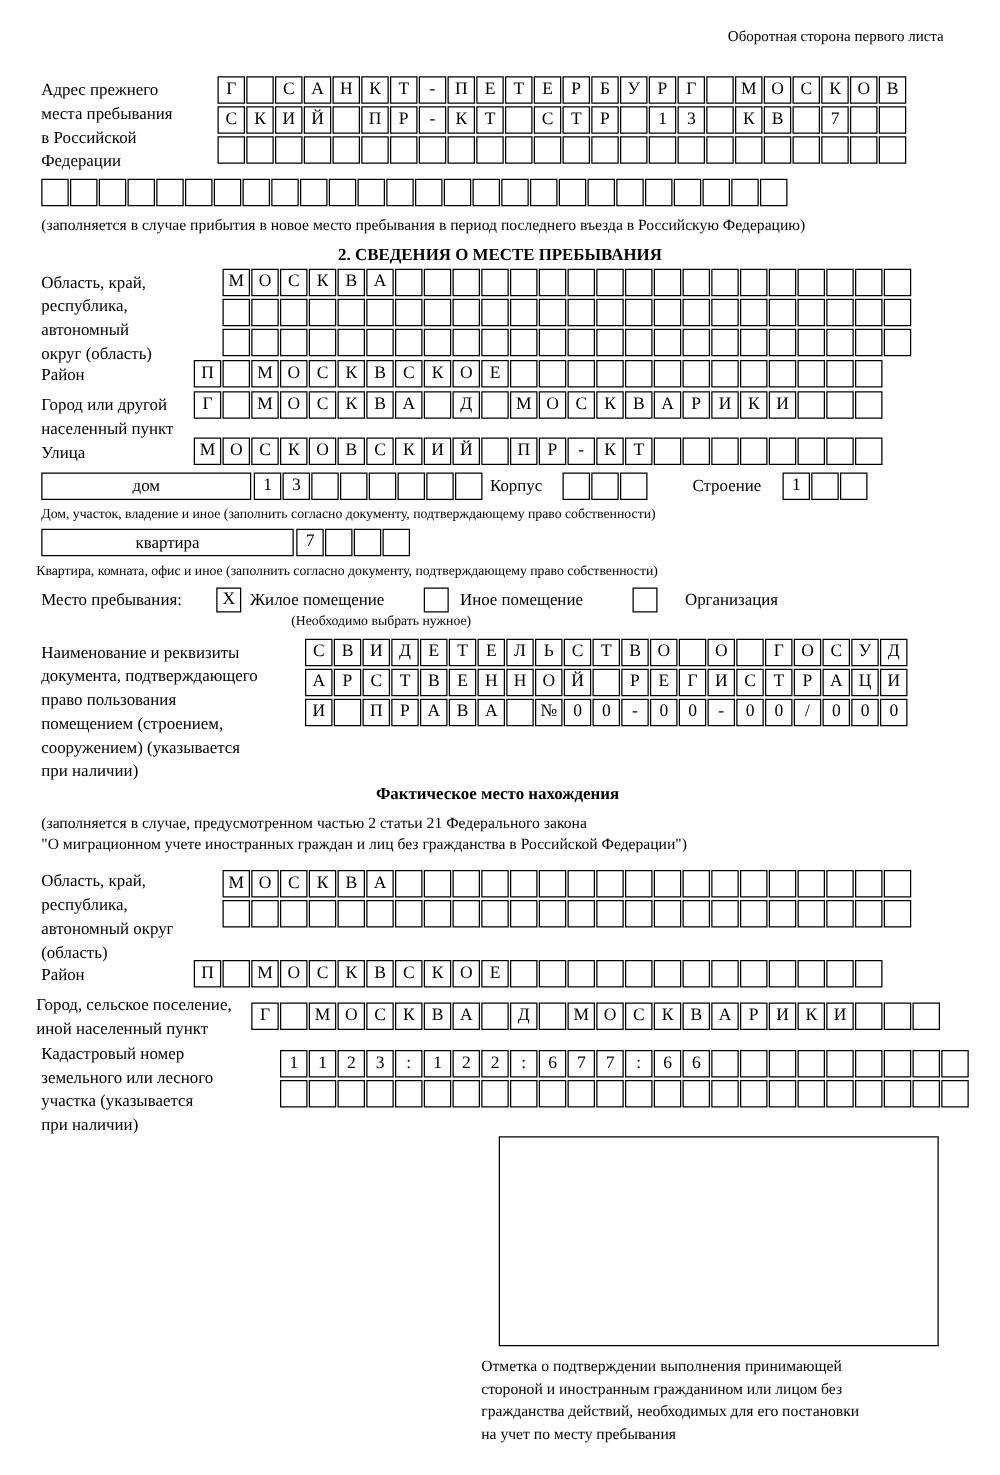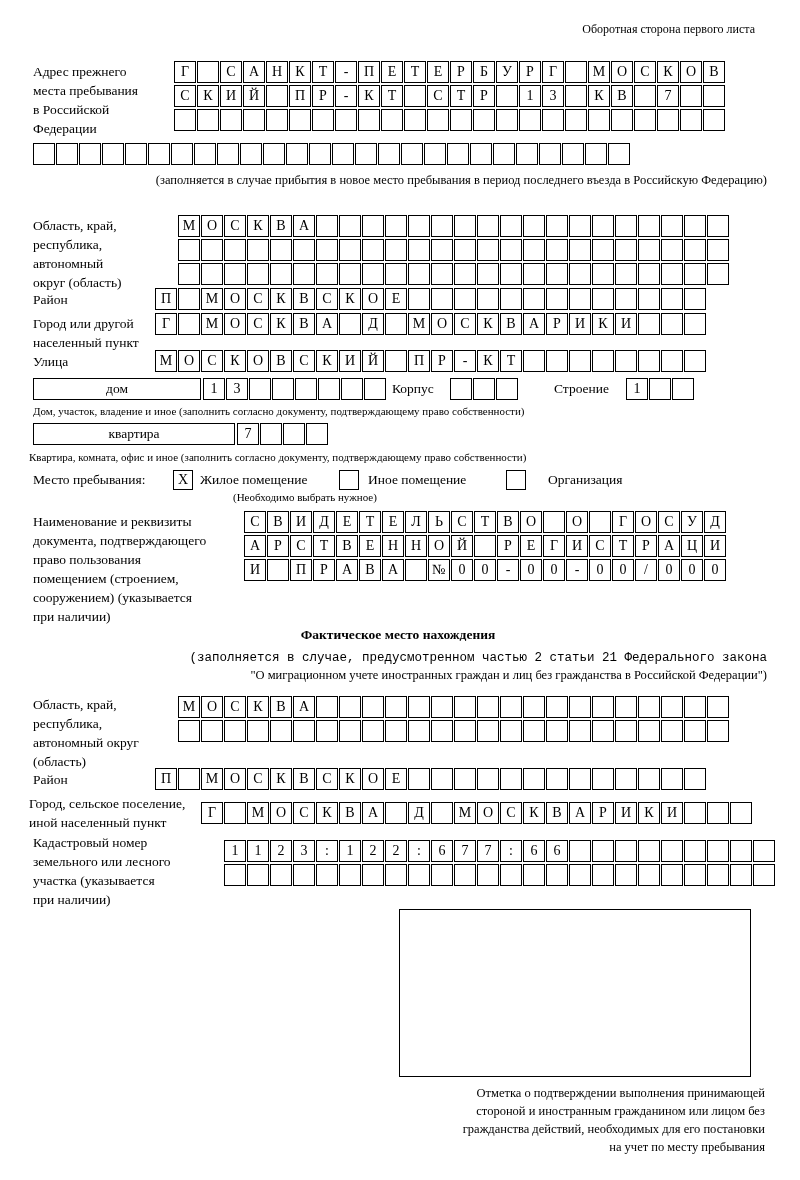--- a/index.html
+++ b/index.html
@@ -87,21 +87,21 @@
     line-height: 20px;
   }
   .bigbox {
     position: absolute;
     border: 1px solid #000;
     box-sizing: border-box;
     background: #fff;
   }
   .center-note {
     position: absolute;
-    text-align: right;
+    text-align: left;
     font-size: 12.5px;
     line-height: 17px;
   }
 </style>
 </head>
 <body>
 
 <div class="page">
 
   <div class="hdr-right">Оборотная сторона первого листа</div>
@@ -213,20 +213,21 @@
       <div class="cell"></div>
       <div class="cell"></div>
       <div class="cell"></div>
       <div class="cell"></div>
       <div class="cell"></div>
       <div class="cell"></div>
     </div>
 
   <div class="center-note" style="left:33px; top:172px; width:734px;">(заполняется в случае прибытия в новое место пребывания в период последнего въезда в Российскую Федерацию)</div>
 
+  <div class="lbl-c bold" style="left:0px; top:194px; width:800px; font-size:13.5px;">2. СВЕДЕНИЯ О МЕСТЕ ПРЕБЫВАНИЯ</div>
 
   <div class="lbl" style="left:33px; top:216px; width:145px;">Область, край,
 республика,
 автономный
 округ (область)</div>
   <div class="row" id="s2-region-0" style="left:178px; top:215px;">
       <div class="cell">М</div>
       <div class="cell">О</div>
       <div class="cell">С</div>
       <div class="cell">К</div>
@@ -503,21 +504,21 @@
       <div class="cell">-</div>
       <div class="cell">0</div>
       <div class="cell">0</div>
       <div class="cell">/</div>
       <div class="cell">0</div>
       <div class="cell">0</div>
       <div class="cell">0</div>
     </div>
 
   <div class="lbl-c bold" style="left:0px; top:625px; width:796px;">Фактическое место нахождения</div>
-  <div class="center-note" style="left:33px; top:650px; width:734px;font-family:Liberation Mono, monospace;">(заполняется в случае, предусмотренном частью 2 статьи 21 Федерального закона</div>
+  <div class="center-note" style="left:33px; top:650px; width:734px;">(заполняется в случае, предусмотренном частью 2 статьи 21 Федерального закона</div>
   <div class="center-note" style="left:33px; top:667px; width:734px;">"О миграционном учете иностранных граждан и лиц без гражданства в Российской Федерации")</div>
 
   <div class="lbl" style="left:33px; top:695px; width:145px;">Область, край,
 республика,
 автономный округ
 (область)</div>
   <div class="row" id="al-region-0" style="left:178px; top:696px;">
       <div class="cell">М</div>
       <div class="cell">О</div>
       <div class="cell">С</div>

